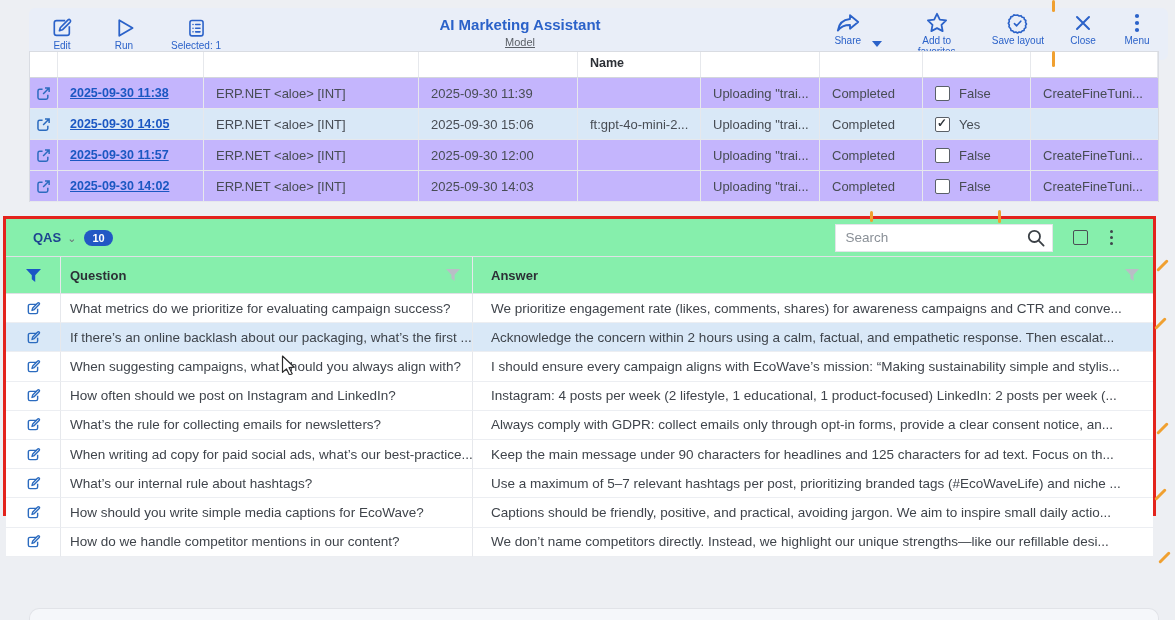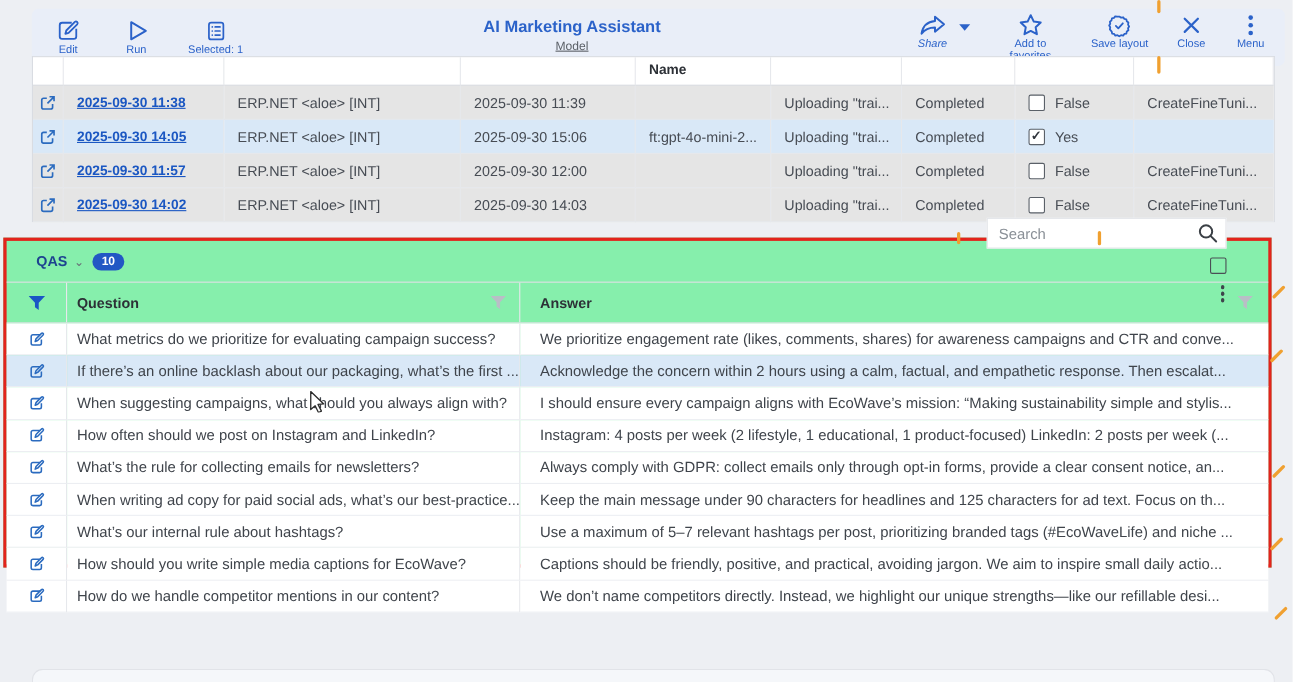--- a/index.html
+++ b/index.html
@@ -11,54 +11,54 @@
     background:#e9eef8;border-radius:6px;display:flex;align-items:center;}
   .tb-left{display:flex;align-items:flex-start;gap:32px;padding-left:18px;}
   .tool{display:flex;flex-direction:column;align-items:center;gap:1px;color:var(--accent);
     min-width:30px;cursor:pointer;}
   .tool .ticon{height:24px;display:flex;align-items:center;justify-content:center;}
   .tool .tlabel{font-size:10px;line-height:1.05;color:var(--accent);text-align:center;max-width:62px;}
   .title-block{position:absolute;left:351px;width:280px;top:8px;text-align:center;}
   .title-block .t1{font-size:15px;font-weight:bold;color:var(--accent);}
   .title-block .t2{font-size:11px;color:#5a5f66;margin-top:3px;text-decoration:underline;}
   .tb-right{margin-left:auto;display:flex;align-items:flex-start;gap:24px;padding-right:16px;}
-  .share-wrap{display:flex;align-items:center;gap:9px;font-style:italic;}
+  .share-wrap{display:flex;align-items:flex-end;gap:9px;}
   .caret{width:0;height:0;border-left:5px solid transparent;border-right:5px solid transparent;
     border-top:6px solid var(--accent);margin-top:-8px;}
 
   
   .runs{position:absolute;left:29px;top:51px;width:1128px;background:#fff;
     border:1px solid #d9dce2;border-bottom:none;box-sizing:content-box;
     display:grid;grid-template-columns:28px 146px 215px 159px 123px 119px 103px 108px 1fr;}
   .hc{height:26px;border-right:1px solid #e6e8ec;border-bottom:1px solid #d3d6dc;
     display:flex;align-items:flex-start;padding:4px 12px 0 12px;box-sizing:border-box;
     font-size:12.5px;font-weight:bold;color:#2c3036;white-space:nowrap;overflow:hidden;}
   .hc:last-child{border-right:none;}
   .trow{display:contents;}
   .tc{height:31px;border-right:1px solid #e6e8ec;border-bottom:1px solid #e6e8ec;
     display:flex;align-items:center;padding:0 12px;box-sizing:border-box;
-    font-size:13px;color:#474c54;white-space:nowrap;overflow:hidden;background:#e5e5e5;}
+    font-size:13px;color:#474c54;white-space:nowrap;overflow:hidden;background:#c4b5fd;}
   .tc:last-of-type{border-right:none;}
   .tc.icon-cell{padding:0;justify-content:center;}
   .trow.selected .tc{background:var(--selected-row);}
   .dlink{color:var(--link);text-decoration:underline;font-weight:bold;font-size:12.5px;cursor:pointer;}
   .checkbox{width:13px;height:13px;border:1.5px solid #5a6068;border-radius:2px;
     position:relative;flex:0 0 auto;margin-right:9px;background:#fff;}
   .checkbox.checked::after{content:"\2713";position:absolute;left:1px;top:-2px;
     font-size:12px;font-weight:bold;color:#2f343b;}
 
   
   .qas{position:absolute;left:3px;top:216px;width:1153px;height:300px;background:#86efac;
     border:3px solid var(--annotation-red);box-sizing:border-box;}
   .qas-top{height:37px;display:flex;align-items:center;padding:0 38px 0 27px;}
   .qas-title{font-size:13px;font-weight:bold;color:#1d4390;}
   .qas-chevron{font-size:11px;color:#6a7077;margin:2px 8px 0 6px;}
   .qas-badge{background:var(--badge);color:#fff;font-size:11px;font-weight:bold;
     border-radius:9px;padding:2px 8px;line-height:12px;}
-  .qas-search-cluster{margin-left:auto;display:flex;align-items:flex-end;gap:8px;flex-direction:column;}
+  .qas-search-cluster{margin-left:auto;display:flex;align-items:center;gap:20px;}
   .search-box{position:relative;width:218px;height:28px;}
   .search-box input{width:100%;height:100%;box-sizing:border-box;border:1px solid #e3e5e9;
     background:#fff;padding:0 34px 0 10px;font-size:13.5px;color:#3f444b;outline:none;
     font-family:"Liberation Sans",sans-serif;}
   .search-box input::placeholder{color:#8a9097;}
   .search-mag{position:absolute;right:7px;top:4px;}
   .sq-icon{width:13px;height:13px;border:1.7px solid #4a4f55;border-radius:2px;cursor:pointer;}
   .dots{display:flex;flex-direction:column;gap:2.5px;cursor:pointer;padding:2px;}
   .dots i{width:3.5px;height:3.5px;border-radius:50%;background:#3f454c;display:block;}
   .qas-ghead{height:36px;display:grid;grid-template-columns:55px 412px 1fr;

